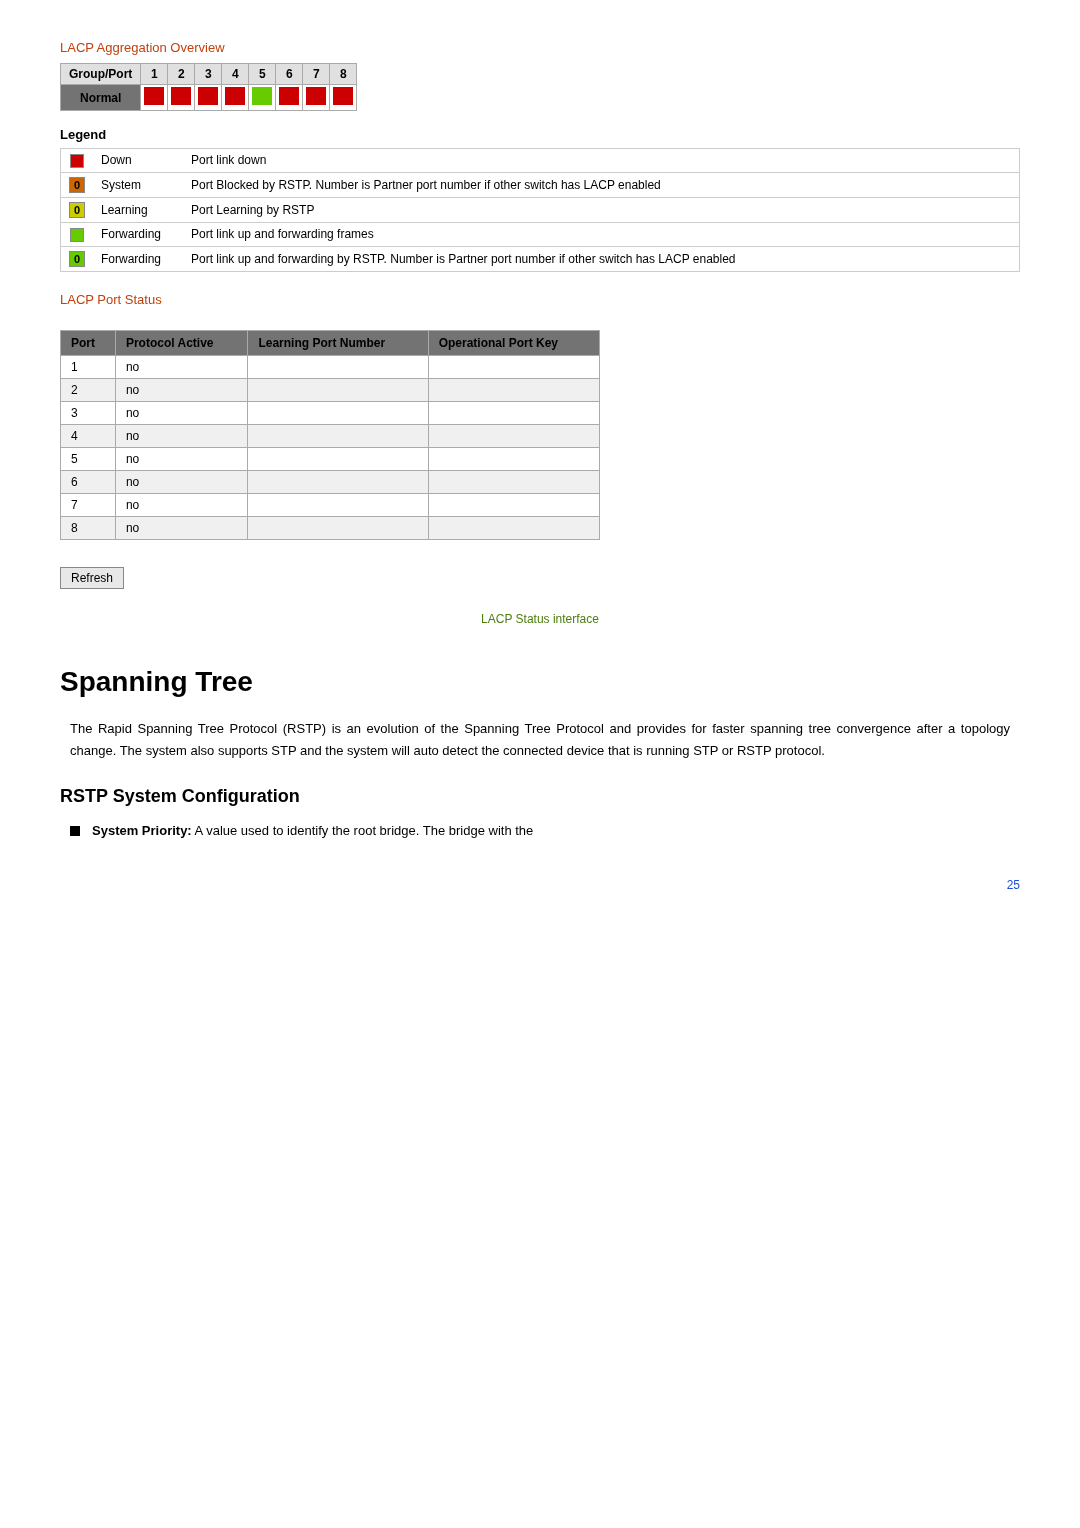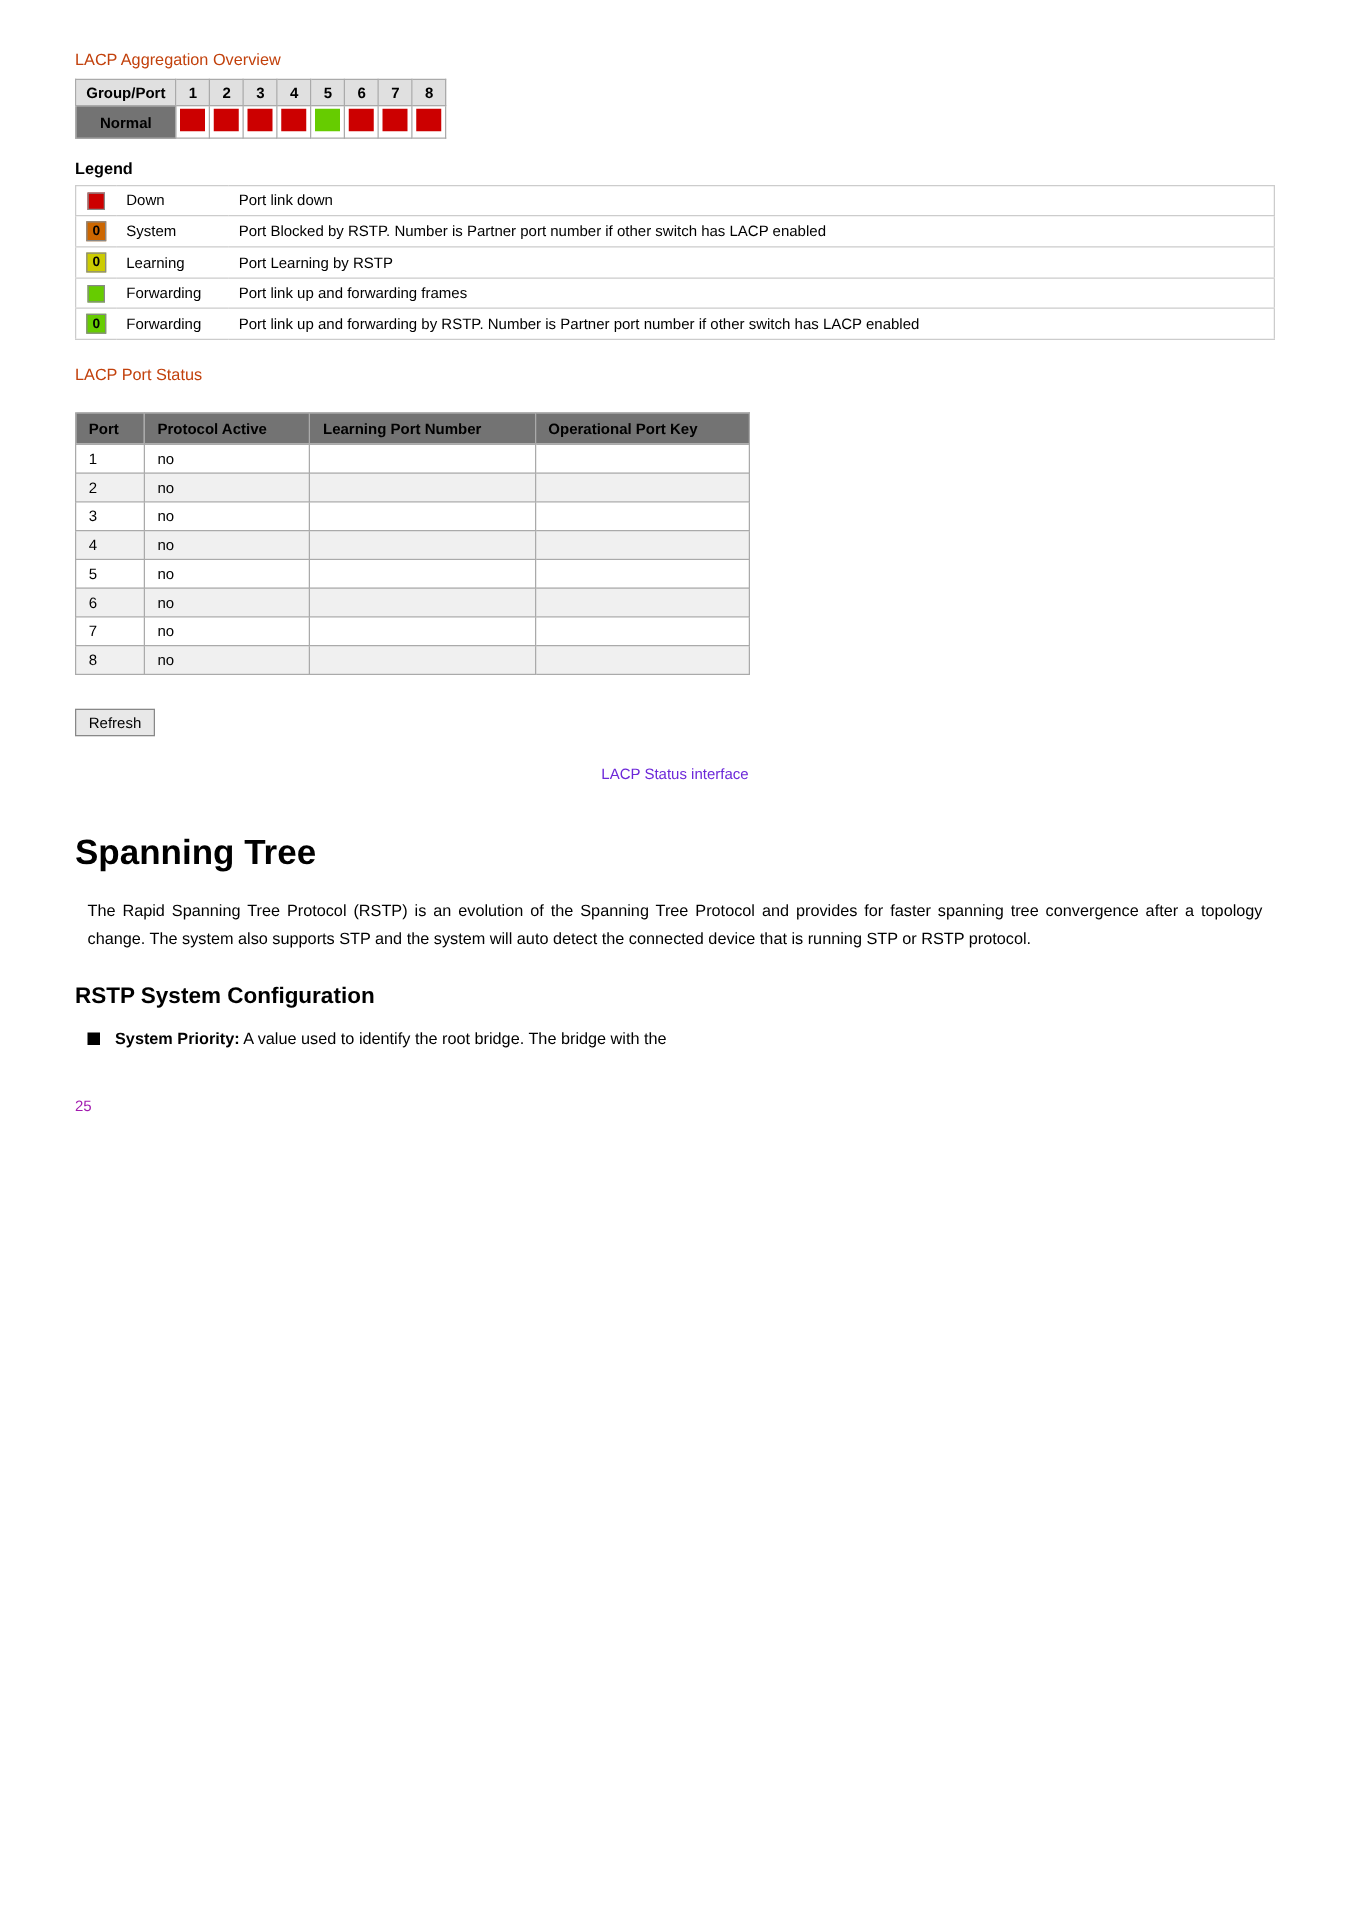--- a/index.html
+++ b/index.html
@@ -106,21 +106,21 @@
       background: #e8e8e8;
       padding: 3px 10px;
       font-size: 12px;
       cursor: pointer;
       margin-bottom: 8px;
     }
 
     .caption-text {
       text-align: center;
       font-size: 12px;
-      color: #6d28d9;
+      color: #4d7c0f;
       margin-bottom: 40px;
     }
 
     
     .spanning-tree-title {
       font-size: 28px;
       font-weight: bold;
       margin-bottom: 20px;
       margin-top: 8px;
     }
@@ -149,24 +149,24 @@
     .bullet-square {
       width: 10px;
       height: 10px;
       background: #000;
       margin-right: 12px;
       margin-top: 3px;
       flex-shrink: 0;
     }
 
     .page-number {
-      text-align: left;
+      text-align: right;
       font-size: 12px;
       margin-top: 40px;
-      color: #a21caf;
+      color: #1d4ed8;
     }
     .port-block {
       width: 20px;
       height: 18px;
       display: inline-block;
     }
   </style>
 </head>
 <body>
 

